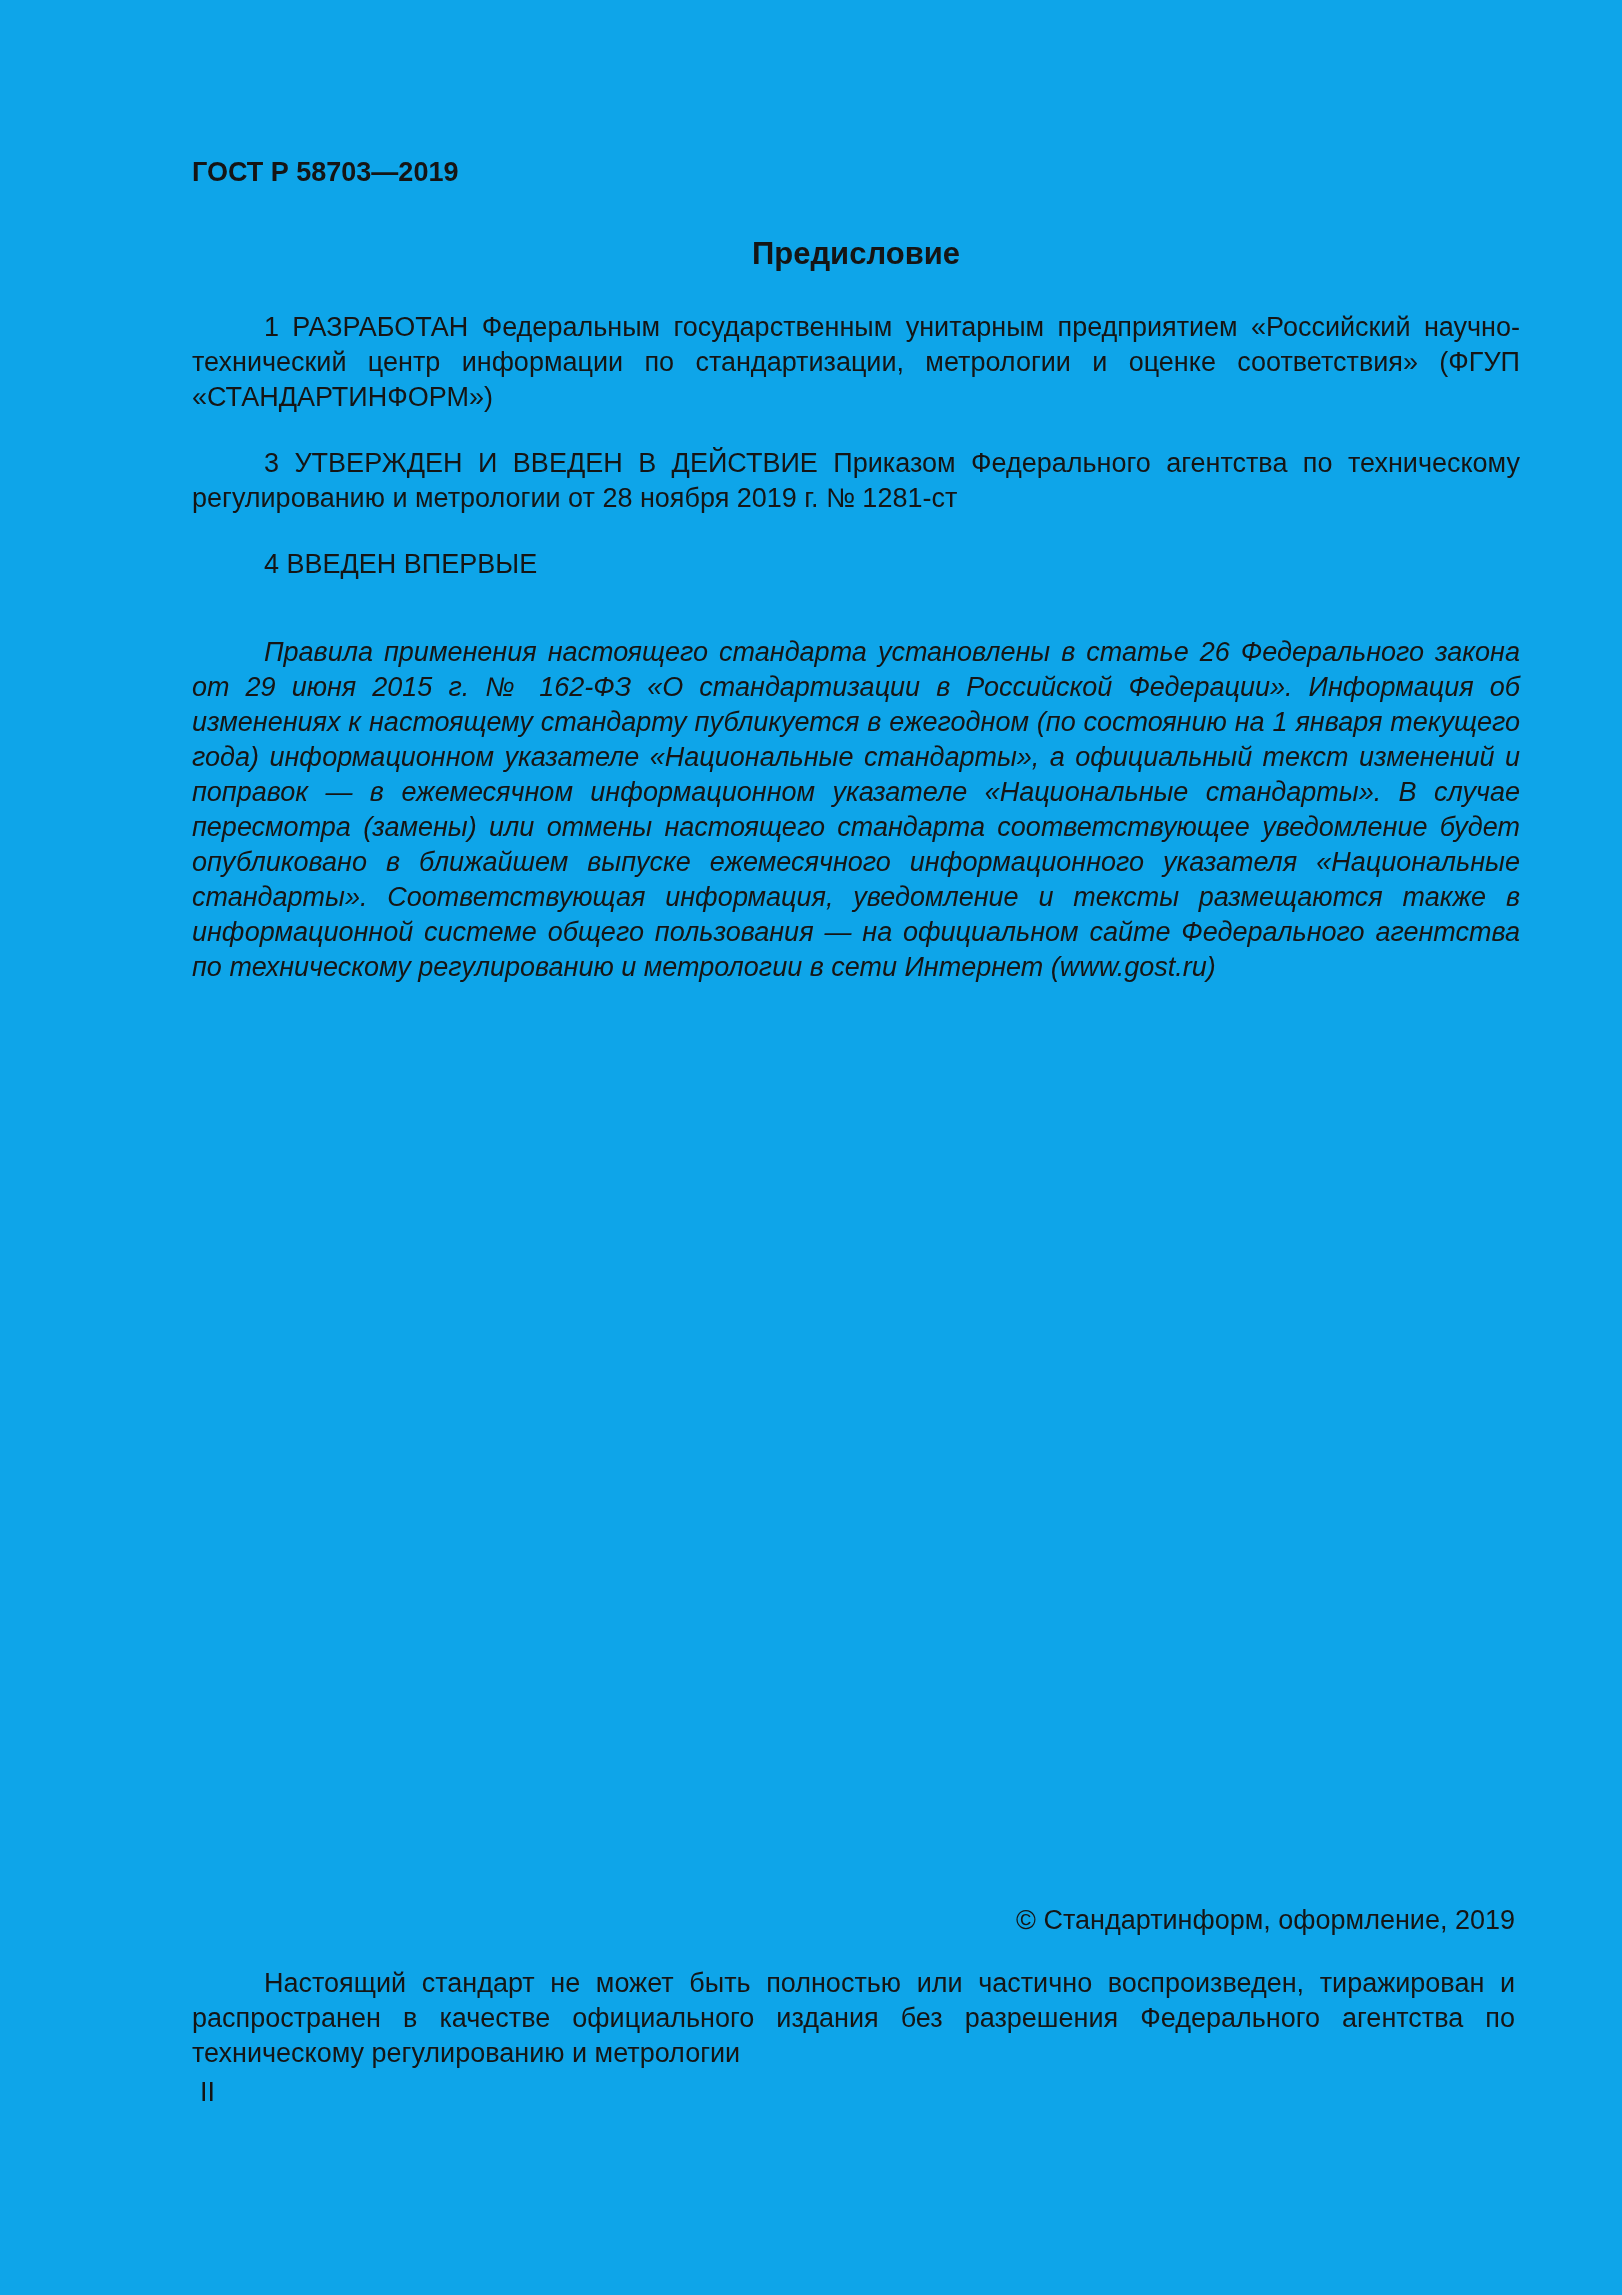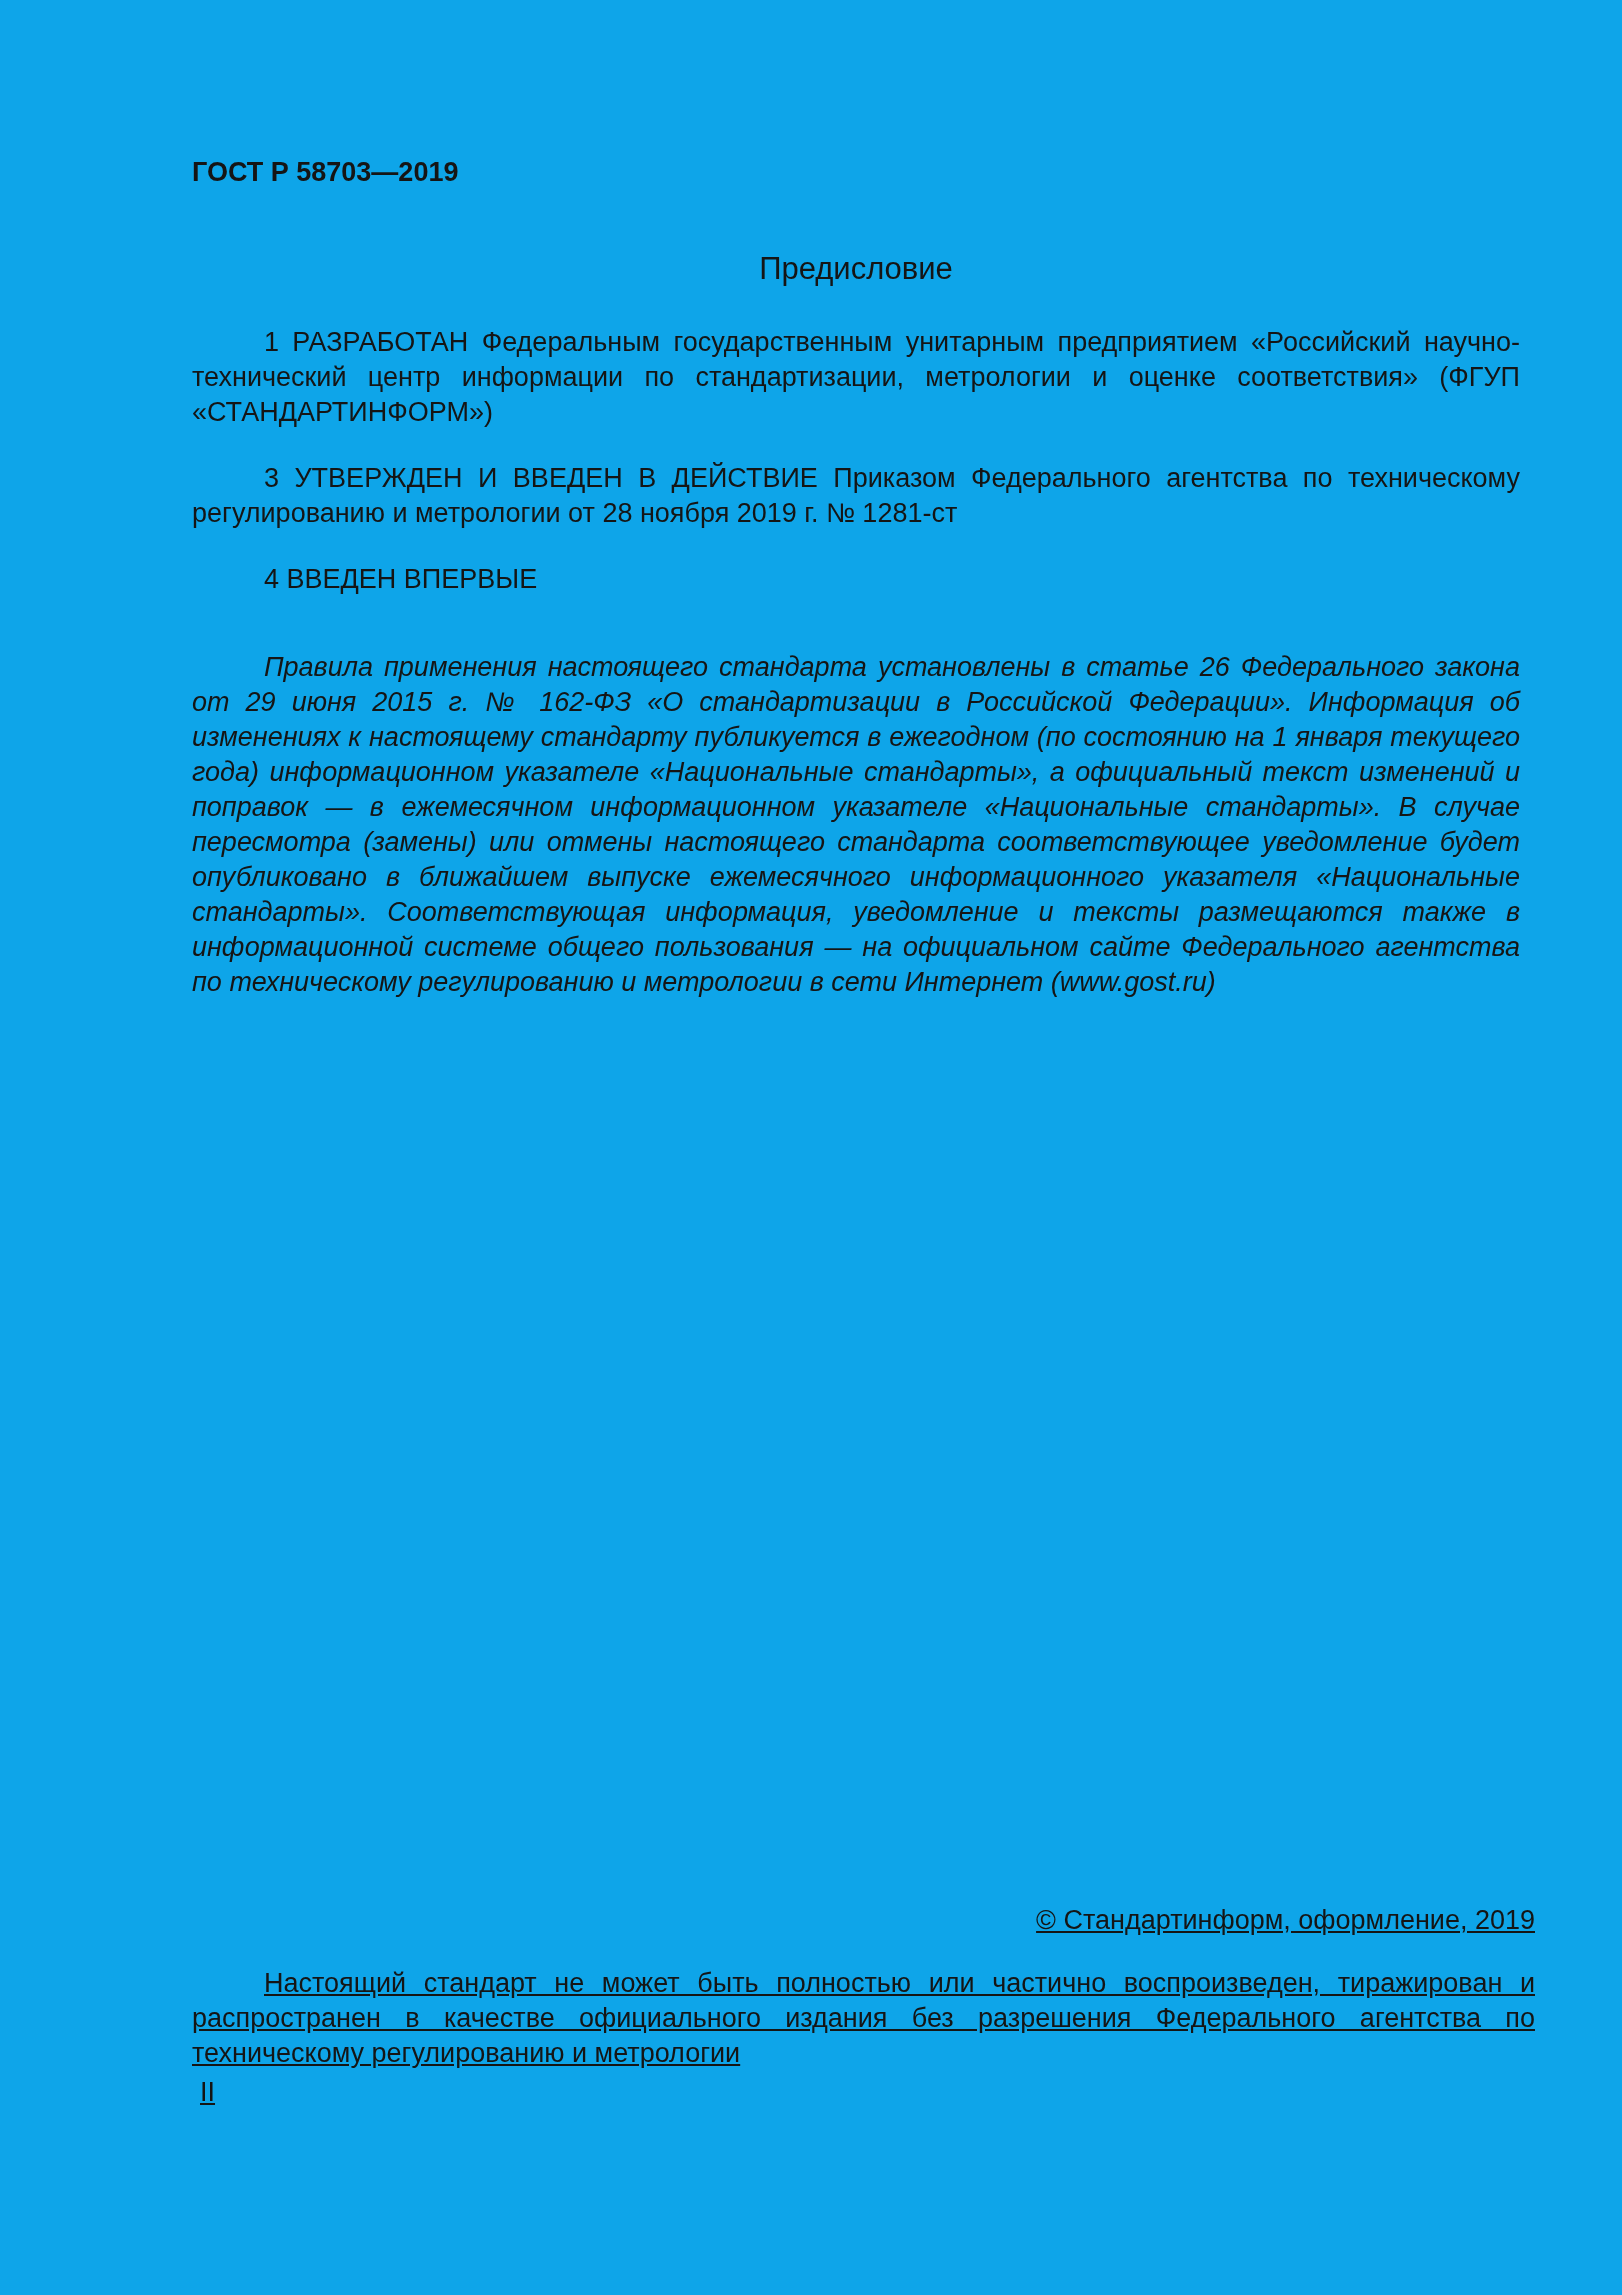--- a/index.html
+++ b/index.html
@@ -22,48 +22,47 @@
     right: 103px;
     top: 156px;
   }
   .std-code {
     font-weight: bold;
     font-size: 27px;
     line-height: 33px;
     text-align: left;
   }
   .doc-title {
-    font-weight: normal;
+    font-weight: bold;
     font-size: 31px;
     line-height: 37px;
     text-align: center;
-    margin-top: 61px;
+    margin-top: 46px;
     margin-bottom: 38px;
   }
   .clause {
     font-size: 27px;
     line-height: 35px;
     text-align: justify;
     text-indent: 72px;
     margin-top: 31px;
   }
   .legal-note {
     font-size: 27px;
     line-height: 35px;
     font-style: italic;
     text-align: justify;
     text-indent: 72px;
     margin-top: 53px;
   }
   .bottom-block {
     position: absolute;
     left: 192px;
-    right: 88px;
+    right: 108px;
     top: 1903px;
-    text-decoration: underline;
   }
   .copyright {
     font-size: 27px;
     line-height: 35px;
     text-align: right;
   }
   .restriction {
     font-size: 27px;
     line-height: 35px;
     text-align: justify;

